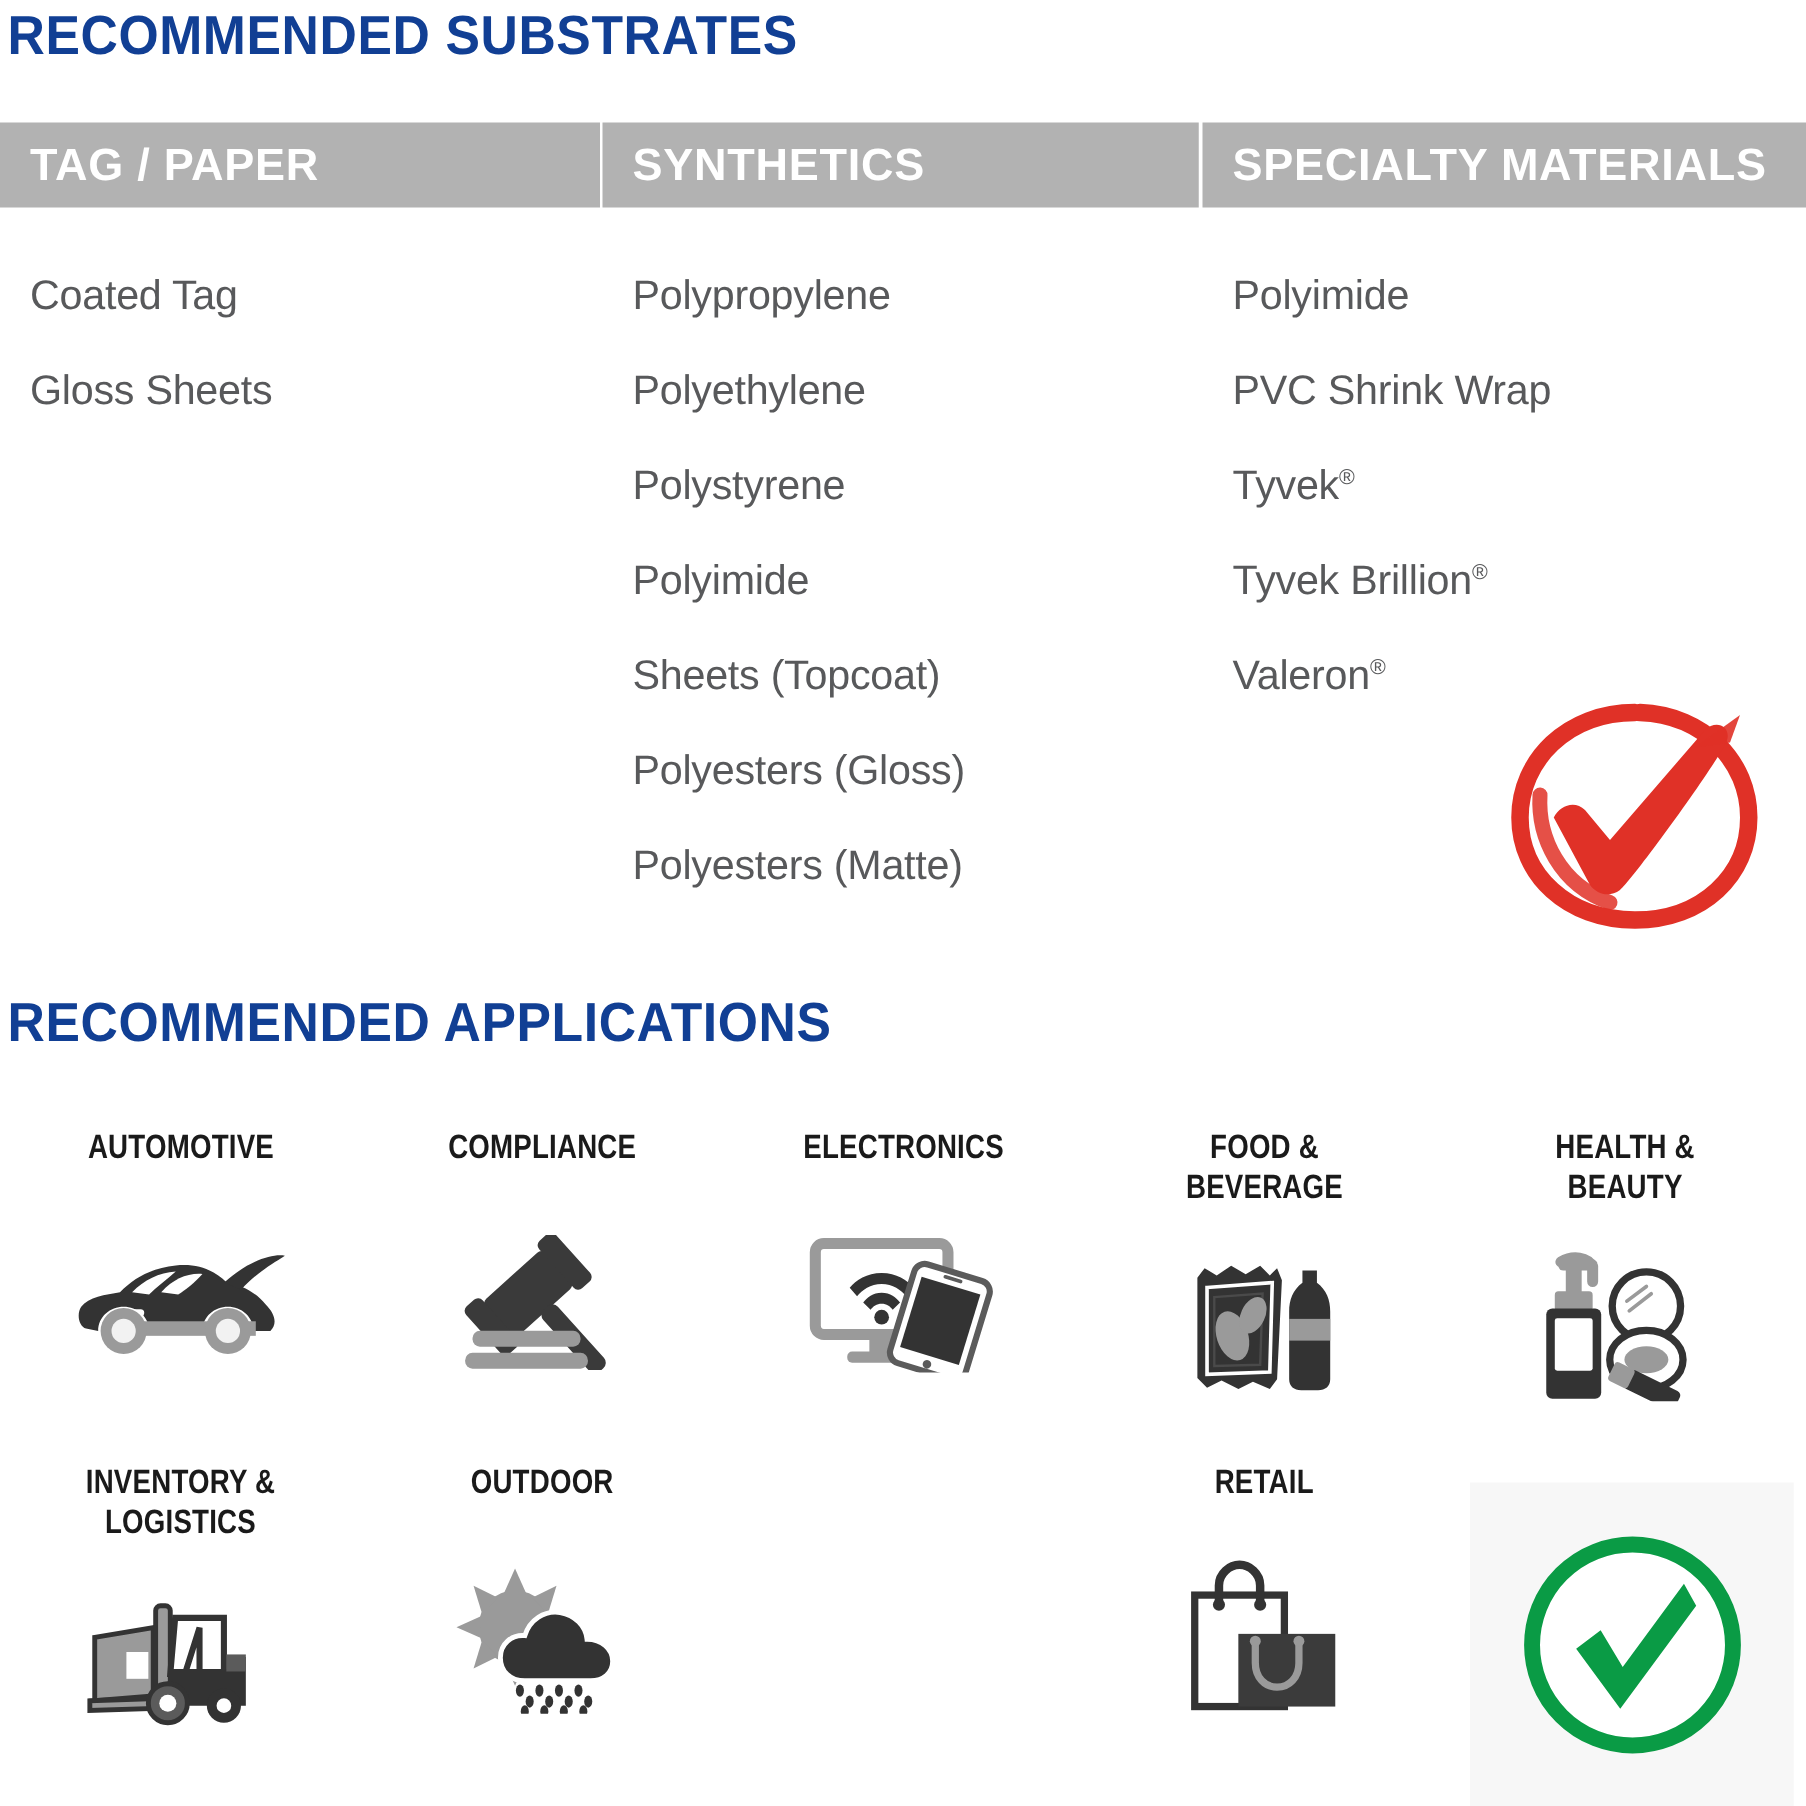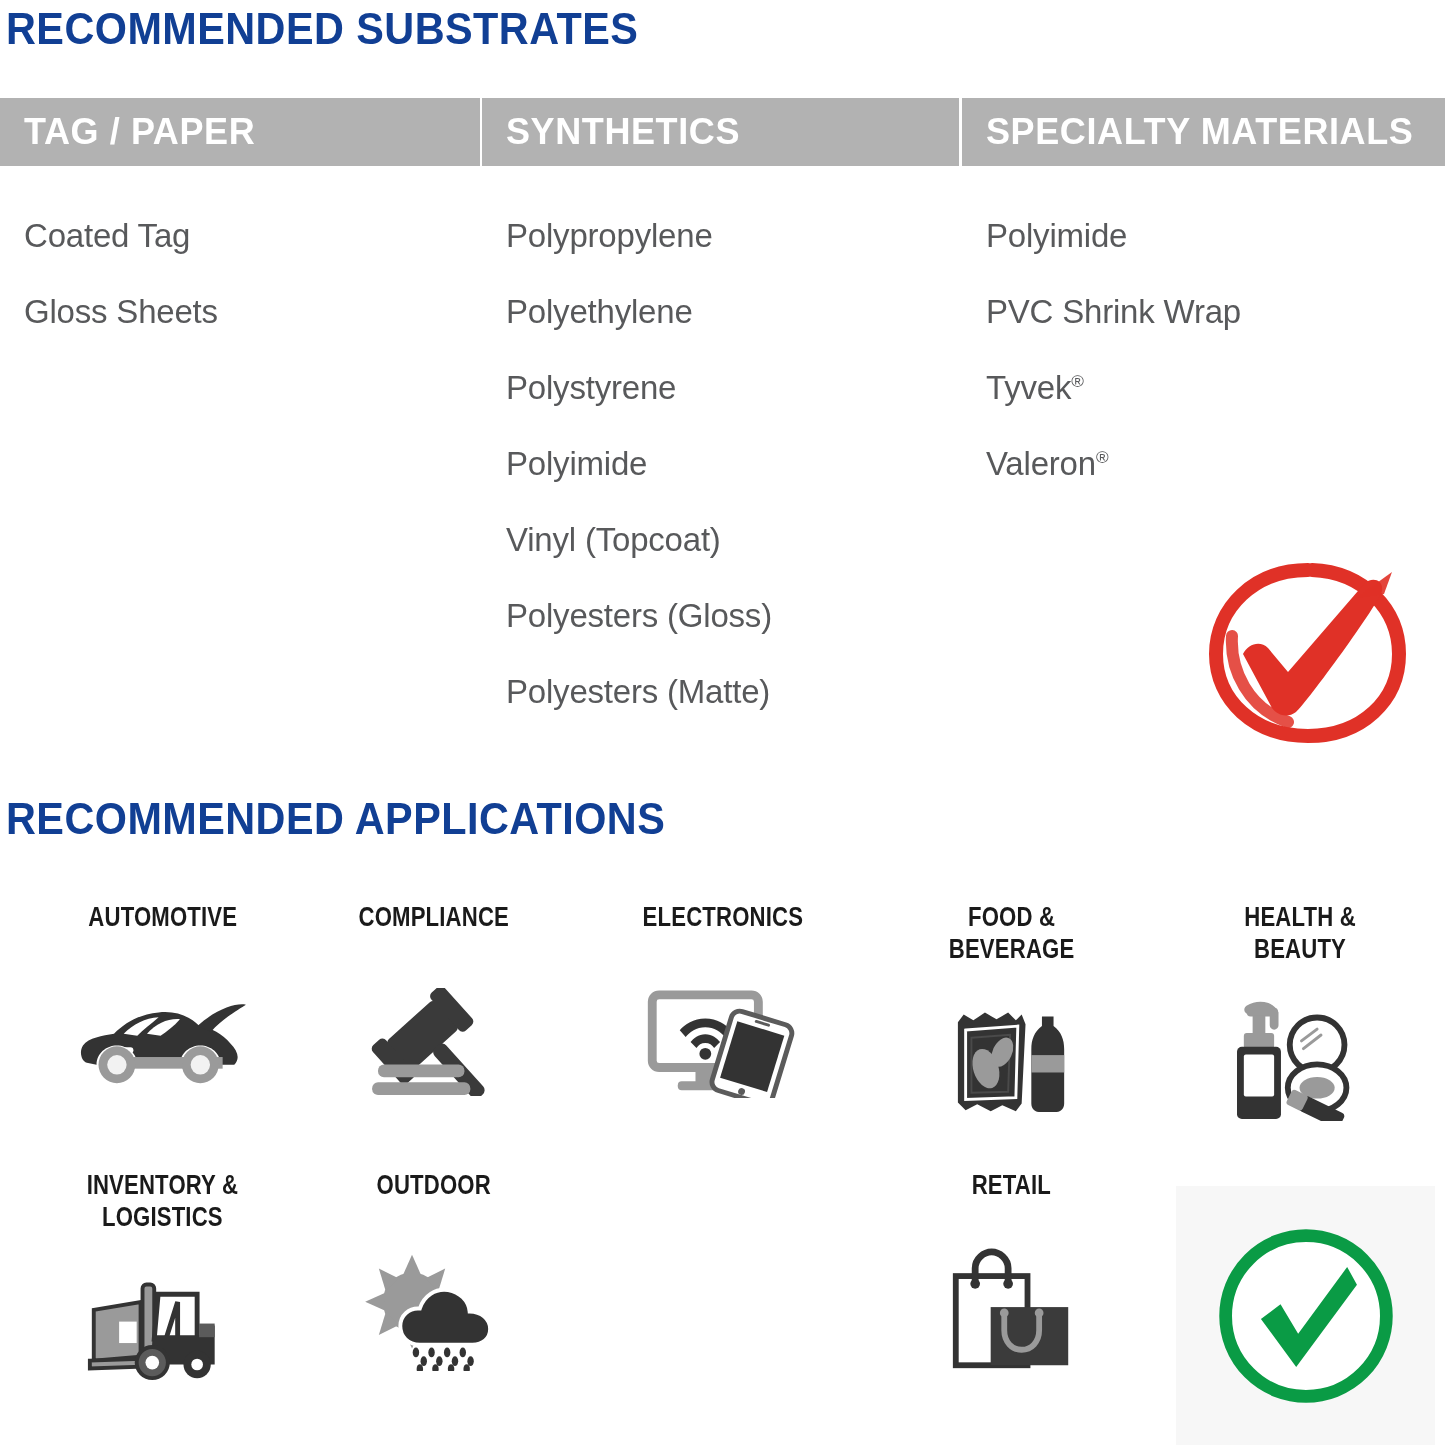--- a/index.html
+++ b/index.html
@@ -134,21 +134,21 @@
     align-items: center;
     justify-content: center;
     width: 100%;
     margin-top: 4px;
   }
   .app-icon svg { display: block; }
 
   
   .r1 { top: 0px; }
   .r2 { top: 268px; }
-  .c0 { left: 0px; margin-left: 18px; }
+  .c0 { left: 0px; }
   .c1 { left: 289px; }
   .c2 { left: 578px; }
   .c3 { left: 867px; }
   .c4 { left: 1156px; }
 
   
   #green-check-tile {
     position: absolute;
     left: 1176px;
     top: 1186px;
@@ -177,32 +177,33 @@
       </div>
     </div>
 
     <div class="col col-1">
       <div class="col-header">SYNTHETICS</div>
       <div class="col-list">
         <div class="col-item">Polypropylene</div>
         <div class="col-item">Polyethylene</div>
         <div class="col-item">Polystyrene</div>
         <div class="col-item">Polyimide</div>
-        <div class="col-item">Vinyl (Topcoat)</div>
+        <div class="col-item">Sheets (Topcoat)</div>
         <div class="col-item">Polyesters (Gloss)</div>
         <div class="col-item">Polyesters (Matte)</div>
       </div>
     </div>
 
     <div class="col col-2">
       <div class="col-header">SPECIALTY MATERIALS</div>
       <div class="col-list">
         <div class="col-item">Polyimide</div>
         <div class="col-item">PVC Shrink Wrap</div>
         <div class="col-item">Tyvek<sup>®</sup></div>
+        <div class="col-item">Tyvek Brillion<sup>®</sup></div>
         <div class="col-item">Valeron<sup>®</sup></div>
       </div>
     </div>
   </div>
 
   <div id="red-check">
     <svg viewBox="0 0 222 190" width="222" height="190">
       <g fill="none" stroke="#e03127" stroke-linecap="round" stroke-linejoin="round">
         <path d="M112 12 C58 12 20 50 20 96 C20 142 58 178 112 178
                  C166 178 203 142 203 96 C203 52 168 14 116 12" stroke-width="14"></path>

